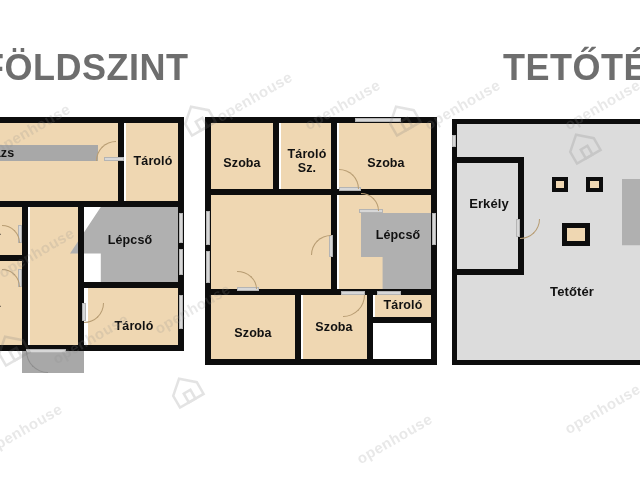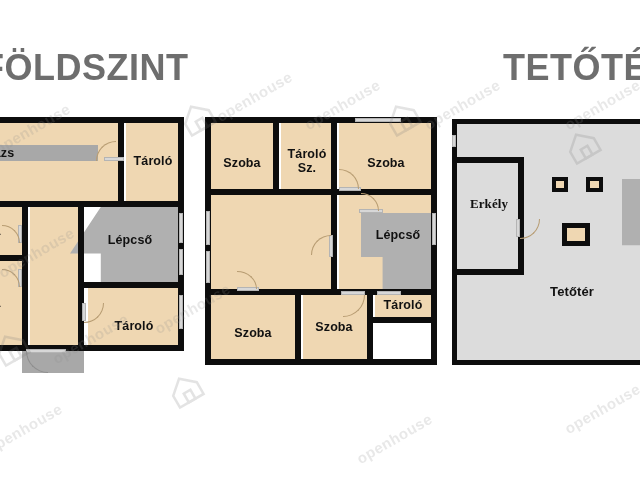--- a/index.html
+++ b/index.html
@@ -269,21 +269,21 @@
     <div class="skylight" style="left:100px;top:58px;width:16px;height:15px;padding:4px;">
         <i></i>
       </div>
     <div class="skylight" style="left:134px;top:58px;width:17px;height:15px;padding:4px;">
         <i></i>
       </div>
     <div class="skylight" style="left:110px;top:104px;width:28px;height:23px;padding:5px;">
         <i></i>
       </div>
 
-    <div class="label big" style="left:8px;top:78px;width:58px;font-family:Liberation Serif, serif;">Erkély</div>
+    <div class="label big" style="left:8px;top:78px;width:58px;">Erkély</div>
     <div class="label big" style="left:76px;top:166px;width:88px;">Tetőtér</div>
 
   </div>
 
   <div class="wm" style="left:-10px;top:120px;">openhouse</div>
   <div class="wm" style="left:48px;top:330px;">openhouse</div>
   <div class="wm" style="left:-18px;top:420px;">openhouse</div>
   <div class="wm" style="left:212px;top:88px;">openhouse</div>
   <div class="wm" style="left:150px;top:300px;">openhouse</div>
   <div class="wm" style="left:352px;top:430px;">openhouse</div>

